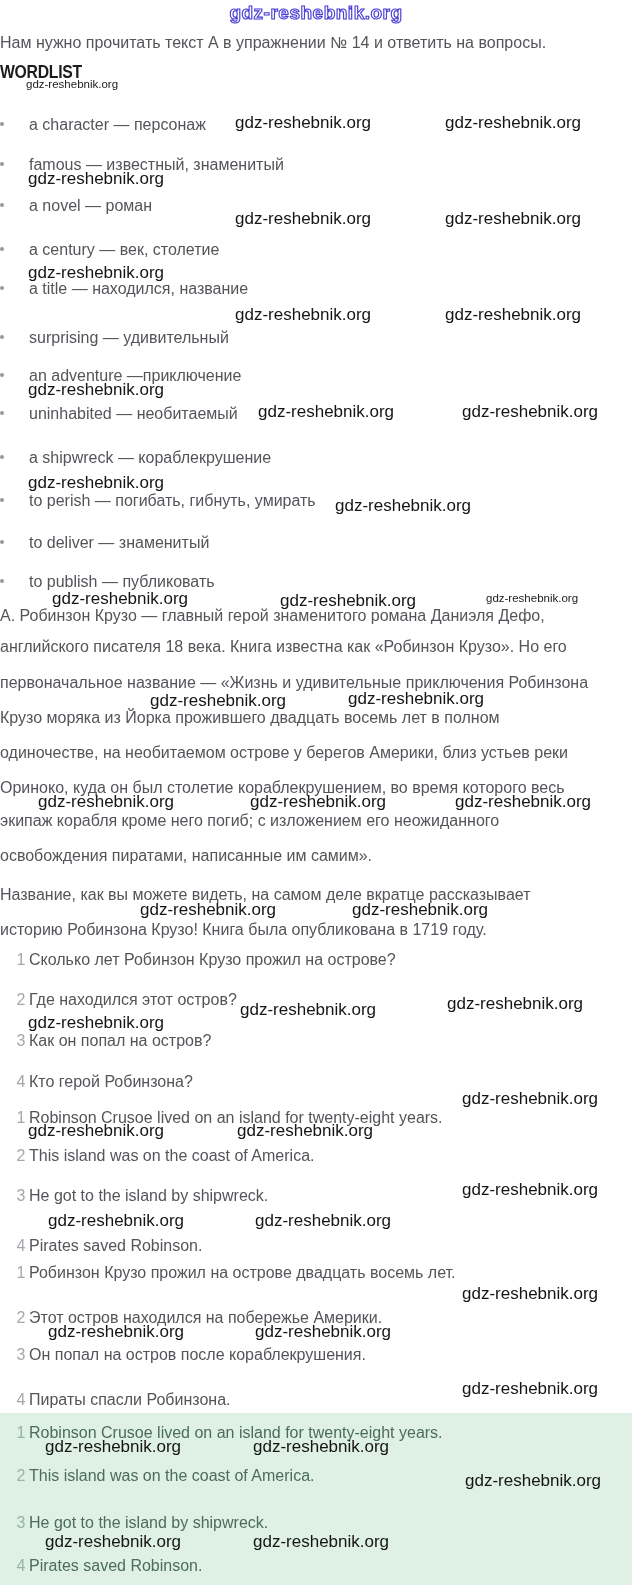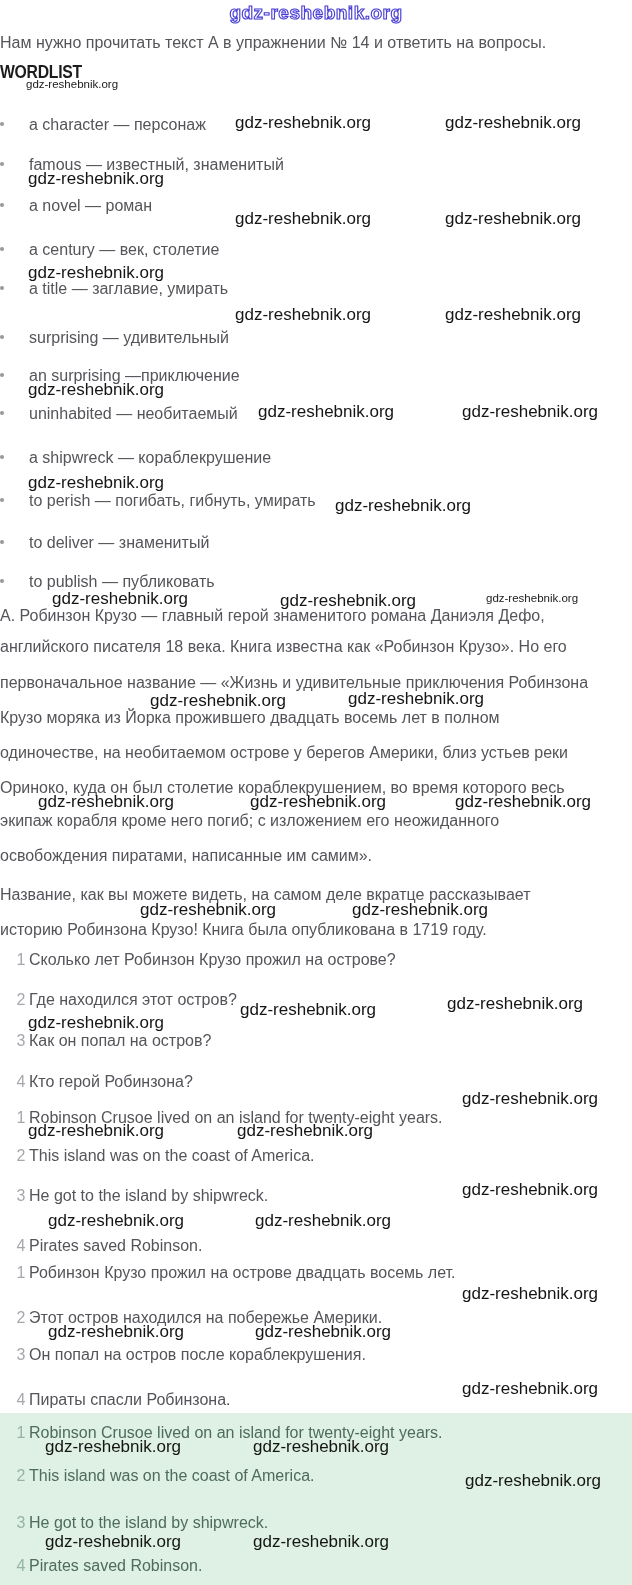--- a/index.html
+++ b/index.html
@@ -64,33 +64,33 @@
   <span class="wm" style="left:445px;top:210px">gdz-reshebnik.org</span>
 
   <div class="line indent" style="top:240px">
       <span class="dot" style="left:0"></span>
       <span class="t">a century — век, столетие</span>
     </div>
   <span class="wm" style="left:28px;top:264px">gdz-reshebnik.org</span>
 
   <div class="line indent" style="top:279px">
       <span class="dot" style="left:0"></span>
-      <span class="t">a title — заглавие, умирать</span>
+      <span class="t">a title — находился, название</span>
     </div>
   <span class="wm" style="left:235px;top:306px">gdz-reshebnik.org</span>
   <span class="wm" style="left:445px;top:306px">gdz-reshebnik.org</span>
 
   <div class="line indent" style="top:328px">
       <span class="dot" style="left:0"></span>
       <span class="t">surprising — удивительный</span>
     </div>
 
   <div class="line indent" style="top:366px">
       <span class="dot" style="left:0"></span>
-      <span class="t">an surprising —приключение</span>
+      <span class="t">an adventure —приключение</span>
     </div>
   <span class="wm" style="left:28px;top:381px">gdz-reshebnik.org</span>
 
   <div class="line indent" style="top:404px">
       <span class="dot" style="left:0"></span>
       <span class="t">uninhabited — необитаемый</span>
     </div>
   <span class="wm" style="left:258px;top:403px">gdz-reshebnik.org</span>
   <span class="wm" style="left:462px;top:403px">gdz-reshebnik.org</span>
 

